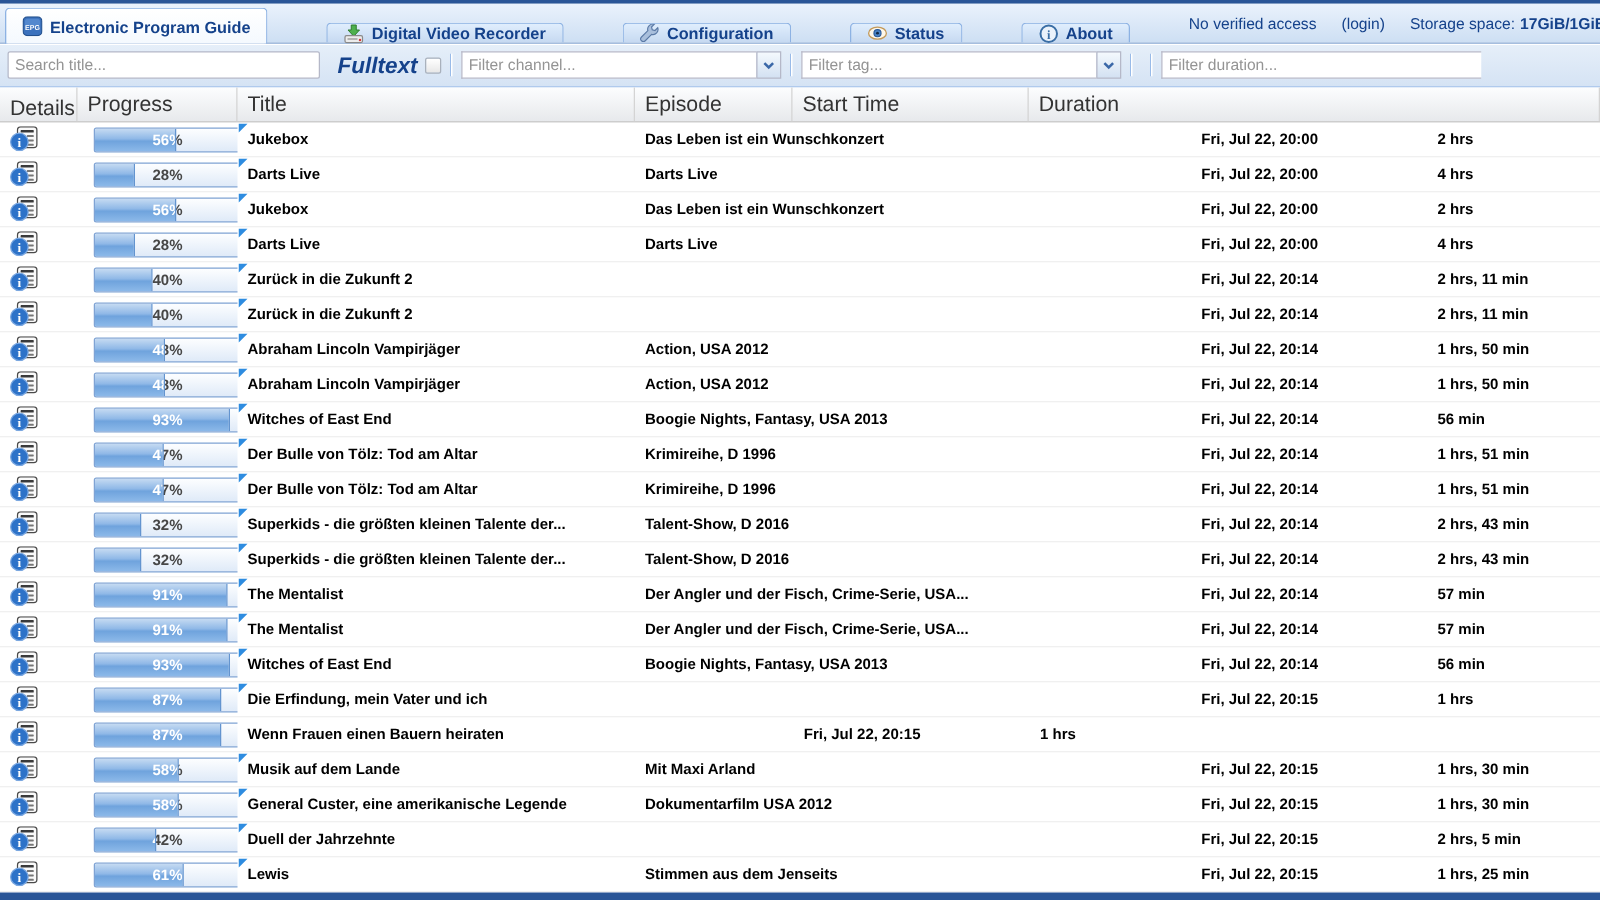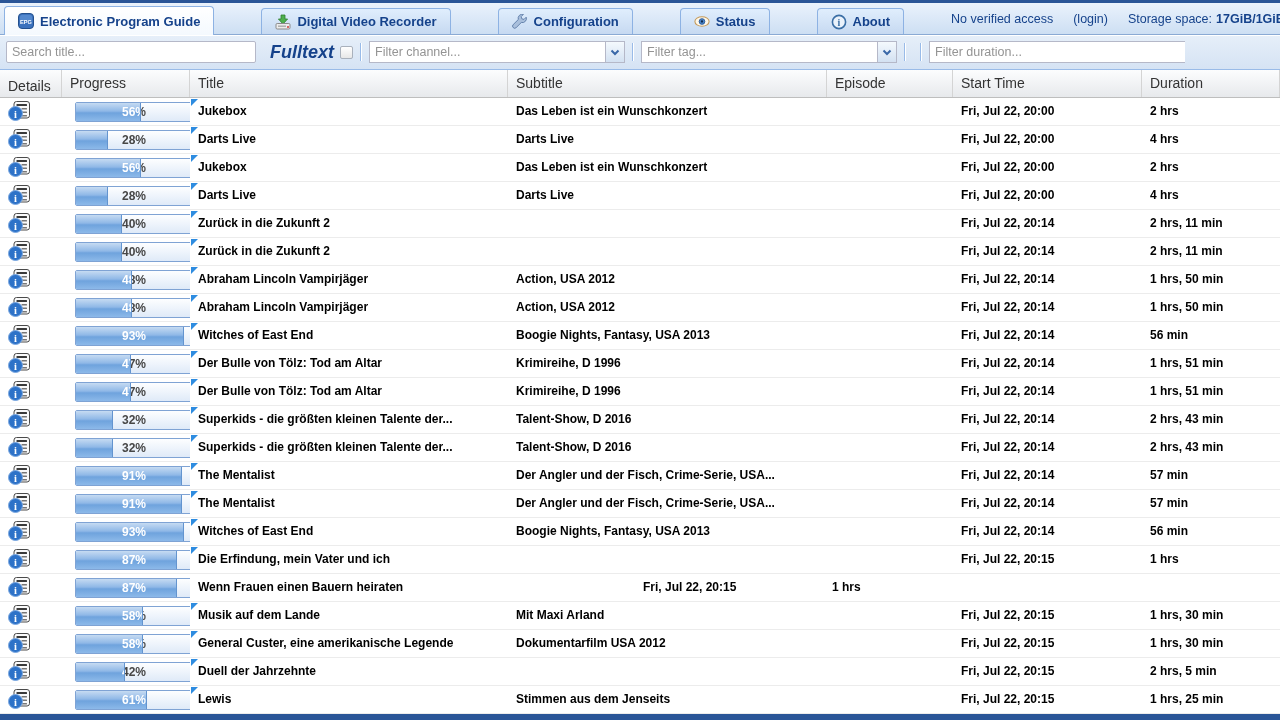--- a/index.html
+++ b/index.html
@@ -16,21 +16,21 @@
     border-bottom: 1px solid #8aaad4;
     display: flex;
     align-items: flex-end;
     padding: 0 45px 0 4px;
     position: relative;
     z-index: 3;
     gap: 44px;
   }
   .tab {
     display: flex; align-items: center; gap: 6px;
-    height: 26px; padding: 0 13px; margin-right: 3px;
+    height: 16px; padding: 0 13px; margin-right: 3px;
     background: linear-gradient(#e0eefd, #c6d9f1);
     border: 1px solid #8db2e3; border-bottom: none;
     border-radius: 4px 4px 0 0;
     color: #15428b; font-size: 13px; font-weight: bold;
     cursor: pointer; white-space: nowrap;
   }
   .tab.active {
     background: linear-gradient(#ffffff, #f4f9fe);
     height: 29px; margin-bottom: -1px; z-index: 4;
   }
@@ -80,21 +80,21 @@
 
   
   .grid-header {
     display: flex; height: 28px;
     background: linear-gradient(#fcfdfe, #e7e9ec);
     border-bottom: 1px solid #bebebe;
   }
   .hcell {
     border-right: 1px solid #d4d4d4;
     padding: 0 8px; line-height: 27px;
-    font-size: 14px; color: #333;
+    font-size: 17px; color: #333;
     overflow: hidden; white-space: nowrap; cursor: pointer;
   }
   .grid-body { height: 616px; overflow: hidden; }
   .row { display: flex; height: 28px; border-bottom: 1px solid #ececec; background: #fff; cursor: pointer; }
   .cell {
     padding: 0 8px; line-height: 26px;
     font-size: 12px; font-weight: bold; color: #000;
     white-space: nowrap; overflow: hidden;
   }
   .c-details  { width: 62px;  }
@@ -220,21 +220,20 @@
   <div class="combo">
     <div class="combo-field">Filter duration...</div>
 
   </div>
 </div>
 
 <div class="grid-header">
   <div class="hcell c-details">Details</div>
   <div class="hcell c-progress">Progress</div>
   <div class="hcell c-title">Title</div>
-  <div class="hcell c-subtitle">Subtitle</div>
   <div class="hcell c-episode">Episode</div>
   <div class="hcell c-start">Start Time</div>
   <div class="hcell c-duration">Duration</div>
 </div>
 
 <div class="grid-body" id="grid-body">
     <div class="row">
     <div class="cell c-details">
       <span class="details-btn">
         <svg width="23" height="20" viewBox="0 0 23 20">

